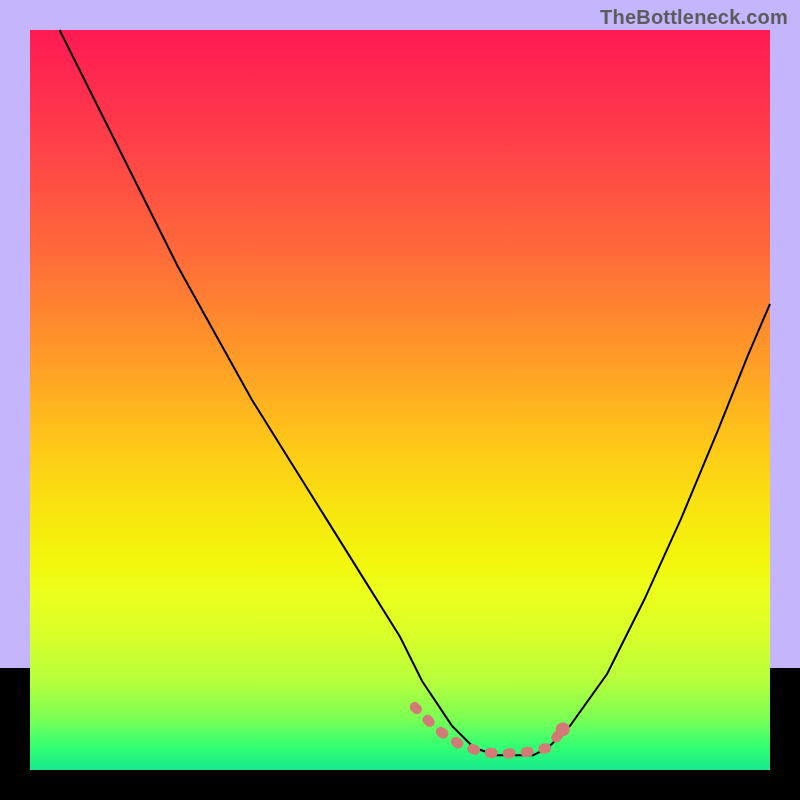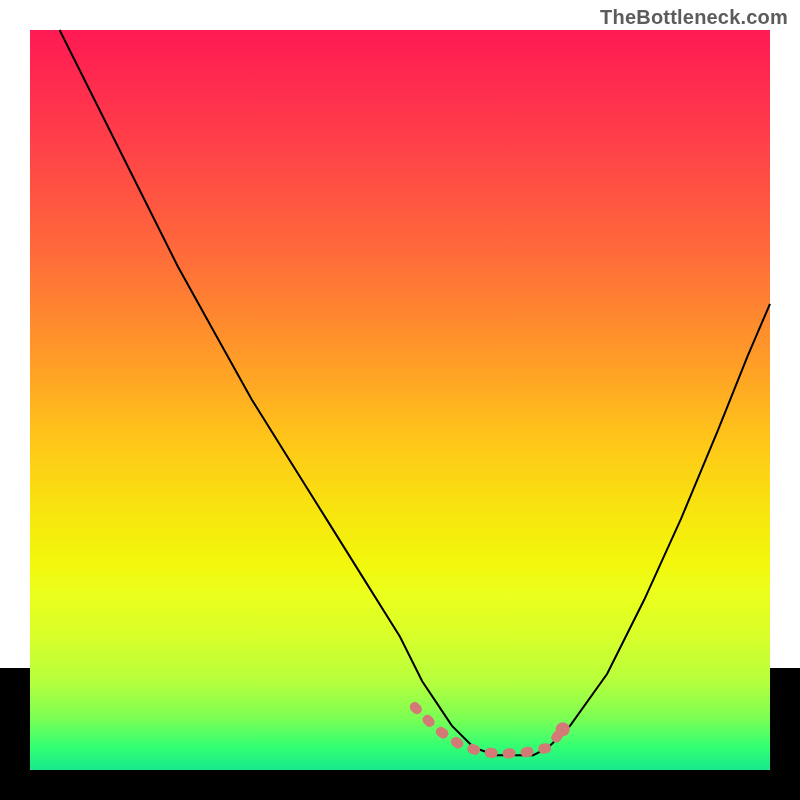--- a/index.html
+++ b/index.html
@@ -8,21 +8,21 @@
     width: 800px;
     height: 800px;
     overflow: hidden;
     background: #000;
     font-family: Arial, Helvetica, sans-serif;
   }
   .frame {
     position: relative;
     width: 800px;
     height: 668px;
-    background: #ffffff;
+    background: #c4b5fd;
   }
   .plot-area {
     position: absolute;
     left: 30px;
     top: 30px;
     width: 740px;
     height: 740px;
     
     background: linear-gradient(
       to bottom,

